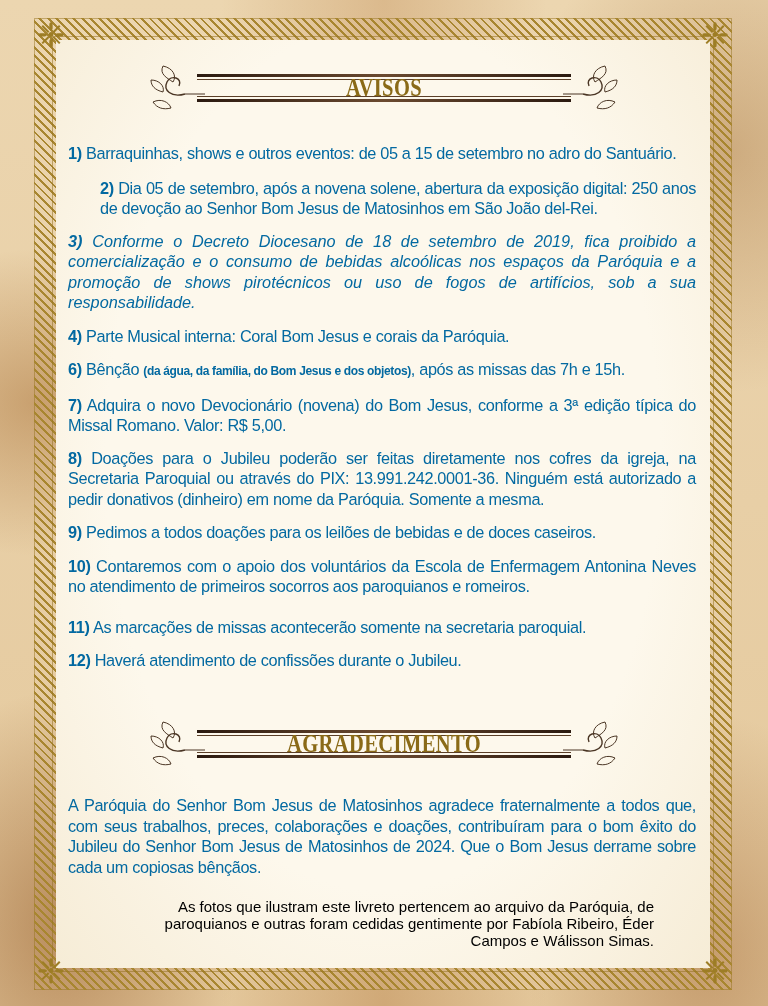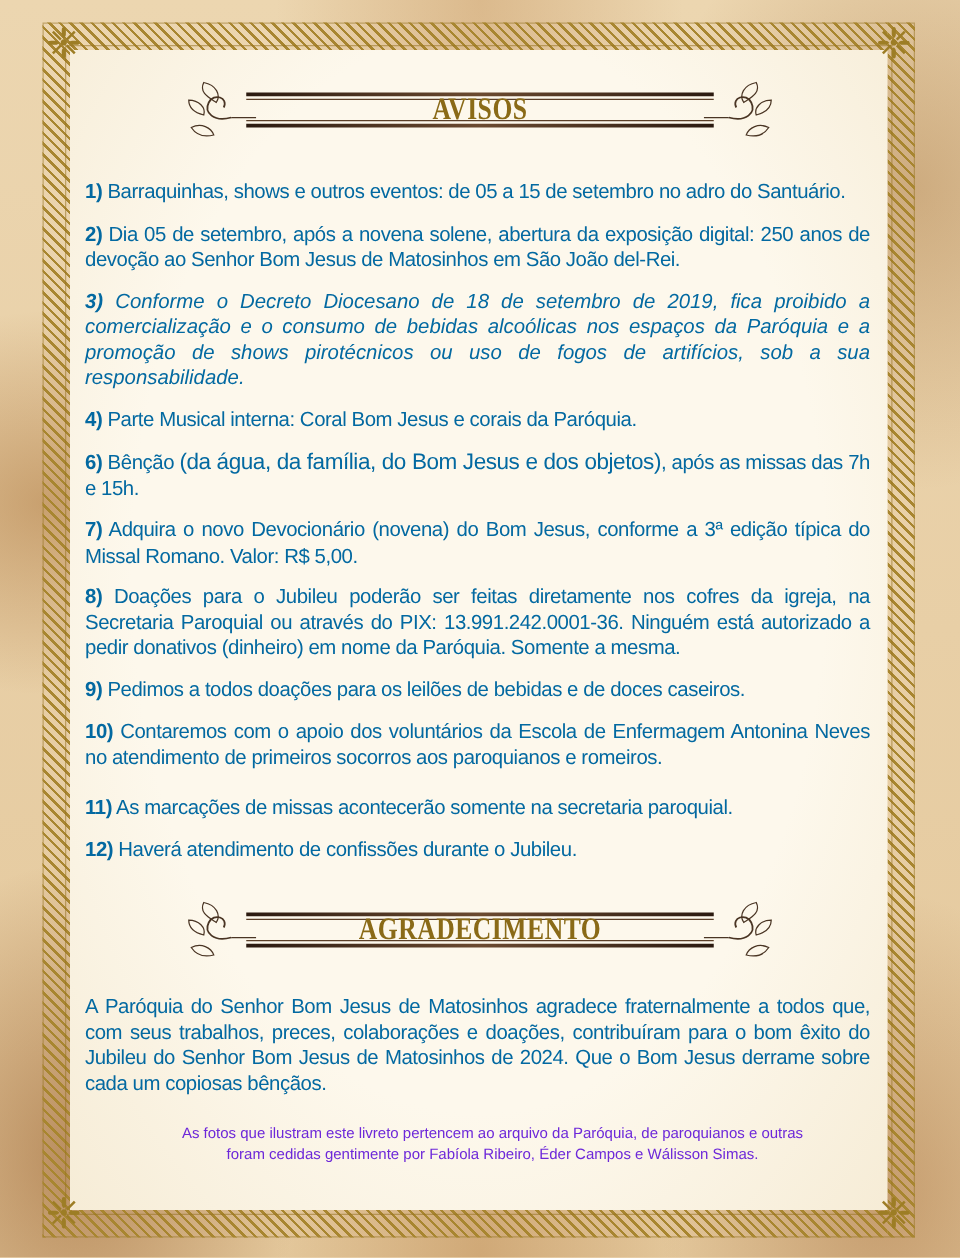--- a/index.html
+++ b/index.html
@@ -63,24 +63,24 @@
       font-family: "Liberation Serif", serif; font-weight: bold;
       font-size: 25px; color: #8a6a17; letter-spacing: 0.5px;
       transform: scaleX(0.82);
     }
     .content {
       position: absolute; left: 68px; width: 628px;
       color: #0369a1; font-size: 16.3px; line-height: 20.5px;
     }
     .item { margin: 0; text-align: justify; letter-spacing: -0.35px; }
     .item b { font-weight: bold; }
-    .item .small { font-size: 18px; }
+    .item .small { font-size: 12px; font-weight: bold; }
     .credits {
       position: absolute; left: 134px; width: 520px; top: 898px;
-      font-size: 12px; line-height: 17px; color: #6d28d9; text-align: center;
+      font-size: 15px; line-height: 17px; color: #000000; text-align: right;
     }
   </style>
 </head>
 <body>
 
 <div class="parchment"></div>
 <div class="frame-outer-line"></div>
 <div class="frame"></div>
 <div class="frame-inner-line"></div>
 <div class="page"></div>
@@ -107,21 +107,21 @@
     <path d="M40 36 C26 40 18 32 22 24 C26 16 38 20 34 28" fill="none" stroke="currentColor" stroke-width="1.4"></path>
     <path d="M18 8 C28 10 32 18 28 24 C22 20 14 16 18 8 Z" fill="none" stroke="currentColor" stroke-width="1"></path>
     <path d="M6 22 C14 22 20 28 18 34 C10 32 6 28 6 22 Z" fill="none" stroke="currentColor" stroke-width="1"></path>
     <path d="M8 44 C16 40 24 44 26 50 C18 52 12 50 8 44 Z" fill="none" stroke="currentColor" stroke-width="1"></path>
     <path d="M40 36 L60 36" stroke="currentColor" stroke-width="1"></path>
   </svg>
 </div>
 
 <div class="content" style="top:143px;">
   <p class="item" style="margin-bottom:14px;"><b>1)</b> <span>Barraquinhas, shows e outros eventos: de 05 a 15 de setembro no adro do Santuário.</span></p>
-  <p class="item" style="margin-bottom:12px;"><b>2)</b> <span>Dia 05 de setembro, após a novena solene, abertura da exposição digital: 250 anos de devoção ao Senhor Bom Jesus de Matosinhos em São João del-Rei.</span></p>
+  <p class="item" style="margin-bottom:12px;margin-left:32px;"><b>2)</b> <span>Dia 05 de setembro, após a novena solene, abertura da exposição digital: 250 anos de devoção ao Senhor Bom Jesus de Matosinhos em São João del-Rei.</span></p>
   <p class="item" style="margin-bottom:13px;letter-spacing:0;word-spacing:1px;font-style:italic;"><b>3)</b> <span>Conforme o Decreto Diocesano de 18 de setembro de 2019, fica proibido a comercialização e o consumo de bebidas alcoólicas nos espaços da Paróquia e a promoção de shows pirotécnicos ou uso de fogos de artifícios, sob a sua responsabilidade.</span></p>
   <p class="item" style="margin-bottom:13px;"><b>4)</b> <span>Parte Musical interna: Coral Bom Jesus e corais da Paróquia.</span></p>
   <p class="item" style="margin-bottom:13px;"><b>6)</b> <span>Bênção</span> <span class="small">(da água, da família, do Bom Jesus e dos objetos)</span><span>, após as missas das 7h e 15h.</span></p>
   <p class="item" style="margin-bottom:12px;"><b>7)</b> <span>Adquira o novo Devocionário (novena) do Bom Jesus, conforme a 3ª edição típica do Missal Romano. Valor: R$ 5,00.</span></p>
   <p class="item" style="margin-bottom:13px;"><b>8)</b> <span>Doações para o Jubileu poderão ser feitas diretamente nos cofres da igreja, na Secretaria Paroquial ou através do PIX: 13.991.242.0001-36. Ninguém está autorizado a pedir donativos (dinheiro) em nome da Paróquia. Somente a mesma.</span></p>
   <p class="item" style="margin-bottom:13px;"><b>9)</b> <span>Pedimos a todos doações para os leilões de bebidas e de doces caseiros.</span></p>
   <p class="item" style="margin-bottom:20px;"><b>10)</b> <span>Contaremos com o apoio dos voluntários da Escola de Enfermagem Antonina Neves no atendimento de primeiros socorros aos paroquianos e romeiros.</span></p>
   <p class="item" style="margin-bottom:13px;"><b>11)</b> <span>As marcações de missas acontecerão somente na secretaria paroquial.</span></p>
   <p class="item"><b>12)</b> <span>Haverá atendimento de confissões durante o Jubileu.</span></p>
 </div>

